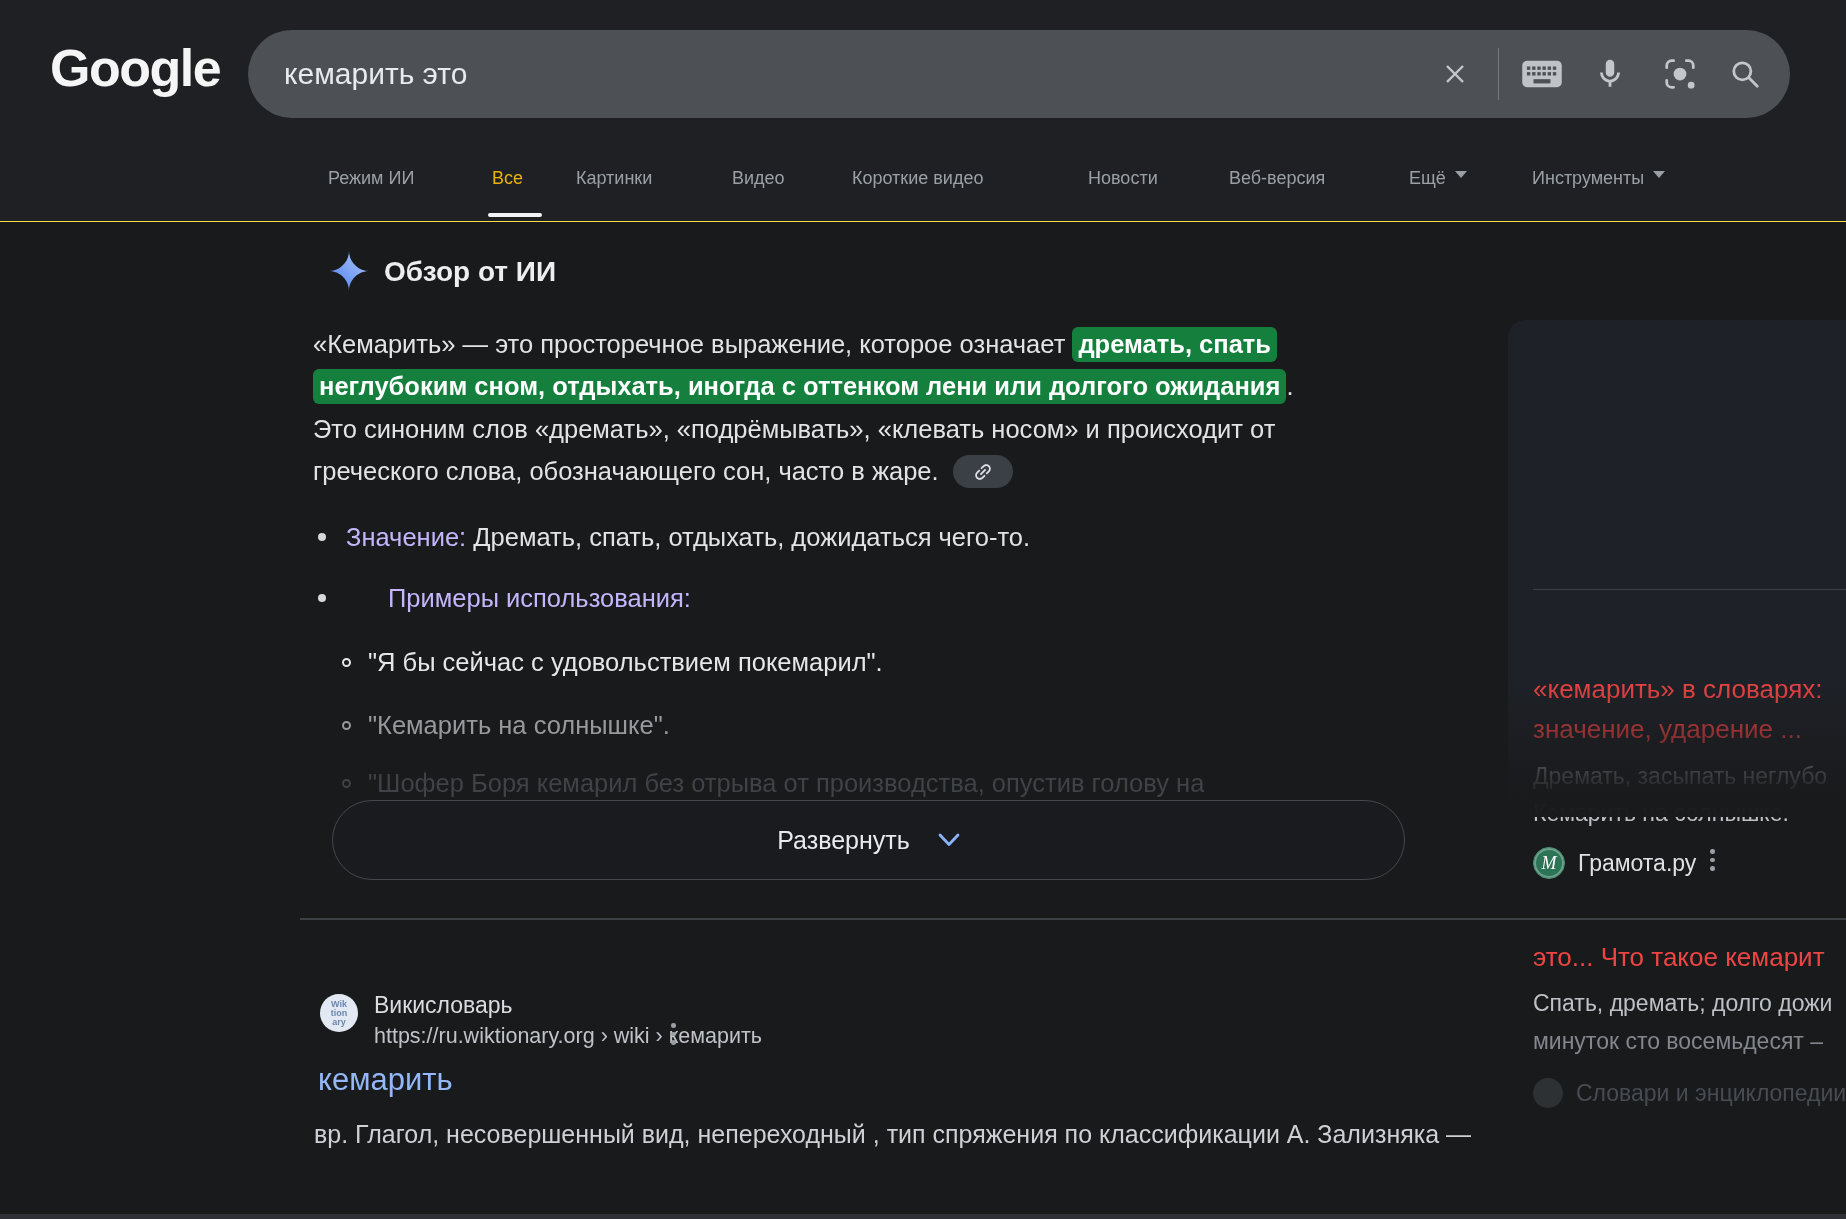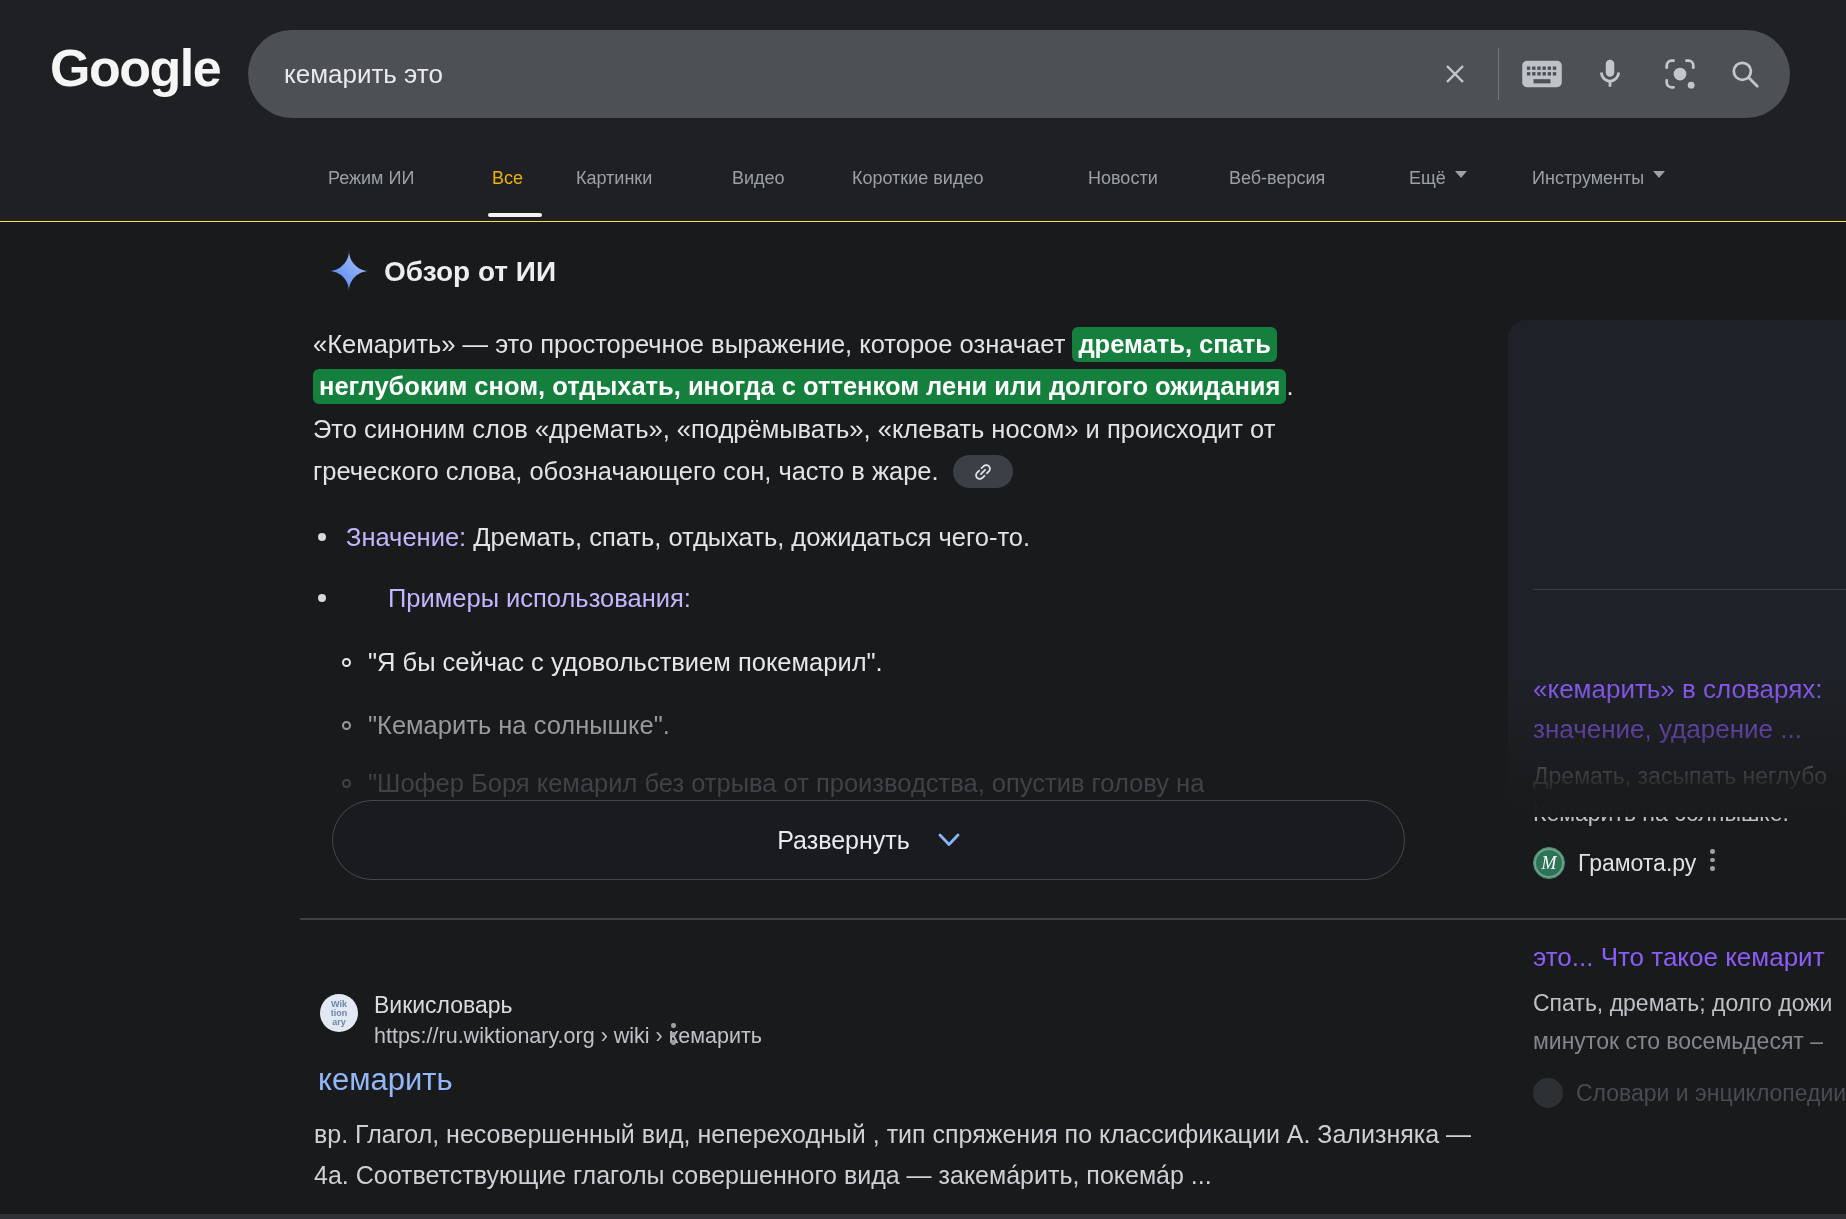--- a/index.html
+++ b/index.html
@@ -8,21 +8,21 @@
     position:relative;width:1846px;height:1219px;overflow:hidden;
     background:#191a1c;
     font-family:"Liberation Sans","DejaVu Sans",sans-serif;
     color:#e3e3e5;
   }
   
   .header{position:absolute;left:0;top:0;width:1846px;height:222px;background:#1f2023;border-bottom:1px solid #fde047;}
   .logo{position:absolute;left:50px;top:38px;font-size:52px;font-weight:600;letter-spacing:-1.5px;color:#f5f5f5;}
   .searchbar{position:absolute;left:248px;top:30px;width:1542px;height:88px;border-radius:44px;background:#4d5156;}
   .query-input{position:absolute;left:34px;top:0;width:1000px;height:88px;background:transparent;border:none;outline:none;
-    color:#e8eaed;font-size:26px;font-family:inherit;}
+    color:#e8eaed;font-size:30px;font-family:inherit;}
   .bar-icon{position:absolute;top:44px;transform:translate(-50%,-50%);width:48px;height:48px;display:flex;align-items:center;justify-content:center;cursor:pointer;}
   .bar-divider{position:absolute;left:1250px;top:18px;width:1px;height:52px;background:#75797e;}
   .icon-stroke{stroke:#c3c6ca;fill:none;}
   .icon-fill{fill:#c3c6ca;}
   
   .tab{position:absolute;top:168px;height:30px;display:flex;gap:9px;font-size:18px;color:#9aa0a6;cursor:pointer;white-space:nowrap;}
   .tab.active{color:#eab308;font-weight:400;}
   .caret{width:0;height:0;border-left:6px solid transparent;border-right:6px solid transparent;border-top:7px solid #9aa0a6;margin-top:3px;}
   .tab-underline{position:absolute;left:488px;top:213px;width:54px;height:4px;border-radius:2px;background:#f1f3f4;}
   
@@ -37,21 +37,21 @@
   .circ{width:9px;height:9px;border-radius:50%;border:2px solid currentColor;margin-right:17px;flex:none;}
   .b-bold{font-weight:400;color:#c4b5fd;}
   .sub-row{position:absolute;left:342px;display:flex;align-items:center;height:30px;font-size:25.5px;white-space:pre;overflow:hidden;}
   .expand-btn{position:absolute;left:332px;top:800px;width:1073px;height:80px;border-radius:40px;border:1px solid #44474d;
     display:flex;align-items:center;justify-content:center;gap:28px;cursor:pointer;background:rgba(32,33,36,0.25);}
   .expand-label{font-size:25px;font-weight:500;color:#e8eaed;}
   .section-divider{position:absolute;left:300px;top:918px;width:1546px;height:2px;background:#4a4d52;opacity:.75;}
   
   .side-card{position:absolute;left:1508px;top:320px;width:370px;height:496px;border-radius:18px;background:#1e2127;}
   .side-line{position:absolute;left:25px;white-space:nowrap;}
-  .side-title{font-size:26px;color:#8b5cf6;cursor:pointer;}
+  .side-title{font-size:26px;color:#ef4444;cursor:pointer;}
   .side-snip{font-size:23px;color:#bdc1c6;}
   .side-src{position:absolute;left:25px;display:flex;align-items:center;gap:13px;}
   .src-label{font-size:23px;color:#dfe1e5;white-space:nowrap;}
   .gram-icon{width:32px;height:32px;border-radius:50%;background:#2d7457;border:1.5px solid #4e8f74;box-shadow:inset 0 0 0 2px rgba(230,245,238,.35);
     display:flex;align-items:center;justify-content:center;color:#fff;font-family:"Liberation Serif",serif;font-style:italic;font-size:18px;flex:none;}
   .dots{display:flex;flex-direction:column;gap:4px;align-items:center;cursor:pointer;}
   .dots i{width:4.5px;height:4.5px;border-radius:50%;background:#9aa0a6;display:block;}
   .side-divider{position:absolute;left:25px;top:269px;width:345px;height:1px;background:#3a3d43;}
   .side-fade{position:absolute;left:1508px;top:680px;width:338px;height:137px;pointer-events:none;
     background:linear-gradient(to bottom, rgba(25,26,28,0) 0%, rgba(25,26,28,.92) 80%, #191a1c 100%);}
@@ -261,17 +261,16 @@
   <div class="site-name">Викисловарь</div>
   <div class="result-url">https://ru.wiktionary.org › wiki › кемарить</div>
   <div class="result-dots dots">
       <i></i>
       <i></i>
       <i></i>
     </div>
   <div class="result-title">кемарить</div>
   <div class="result-snippet">
     <div class="snip-line">вр. Глагол, несовершенный вид, непереходный , тип спряжения по классификации А. Зализняка —</div>
-    <div class="snip-line">4а. Соответствующие глаголы совершенного вида — закема́рить, покема́р ...</div>
   </div>
 
   <div class="bottom-band"></div>
 </div>
 
 </body></html>

